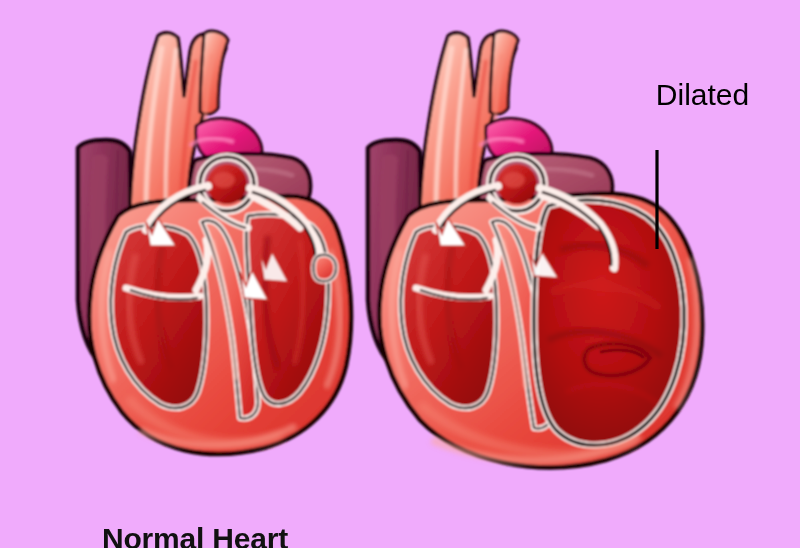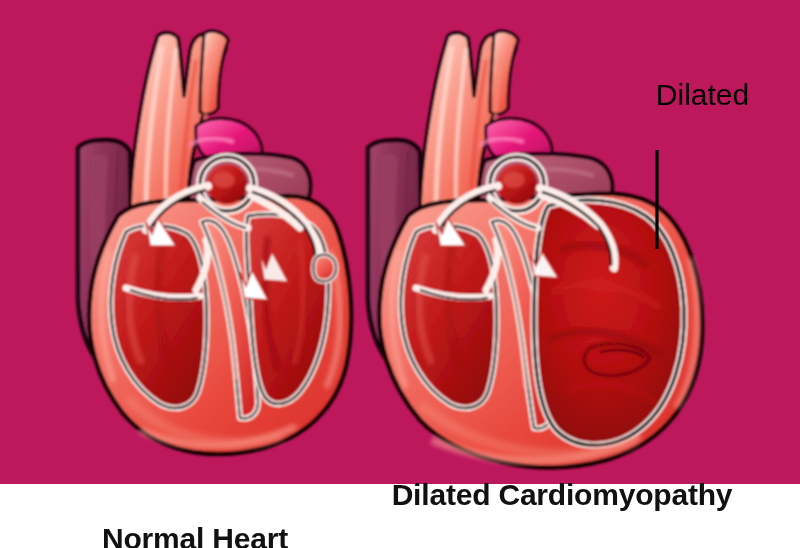--- a/index.html
+++ b/index.html
@@ -6,22 +6,22 @@
     margin: 0; padding: 0;
     background: #ffffff;
   }
   body {
     width: 800px; height: 548px;
     overflow: hidden;
     font-family: "Liberation Sans", sans-serif;
   }
   #stage {
     position: relative;
-    width: 800px; height: 484px;
-    background: #be185d;
+    width: 800px; height: 548px;
+    background: #f0abfc;
   }
   #diagram {
     position: absolute;
     left: 0; top: 0;
     width: 800px; height: 548px;
   }
   .caption {
     position: absolute;
     font-family: "Liberation Sans", sans-serif;
     font-weight: bold;
@@ -384,15 +384,14 @@
     <g>
       <line x1="657" y1="150" x2="657" y2="249" stroke="#000000" stroke-width="3.2"></line>
     </g>
   </svg>
 
   <div id="annotation">
     <span class="ann-line">Dilated</span>
   </div>
 
   <div class="caption" id="caption-normal">Normal Heart</div>
-  <div class="caption" id="caption-dilated">Dilated Cardiomyopathy</div>
 
 </div>
 
 </body></html>

